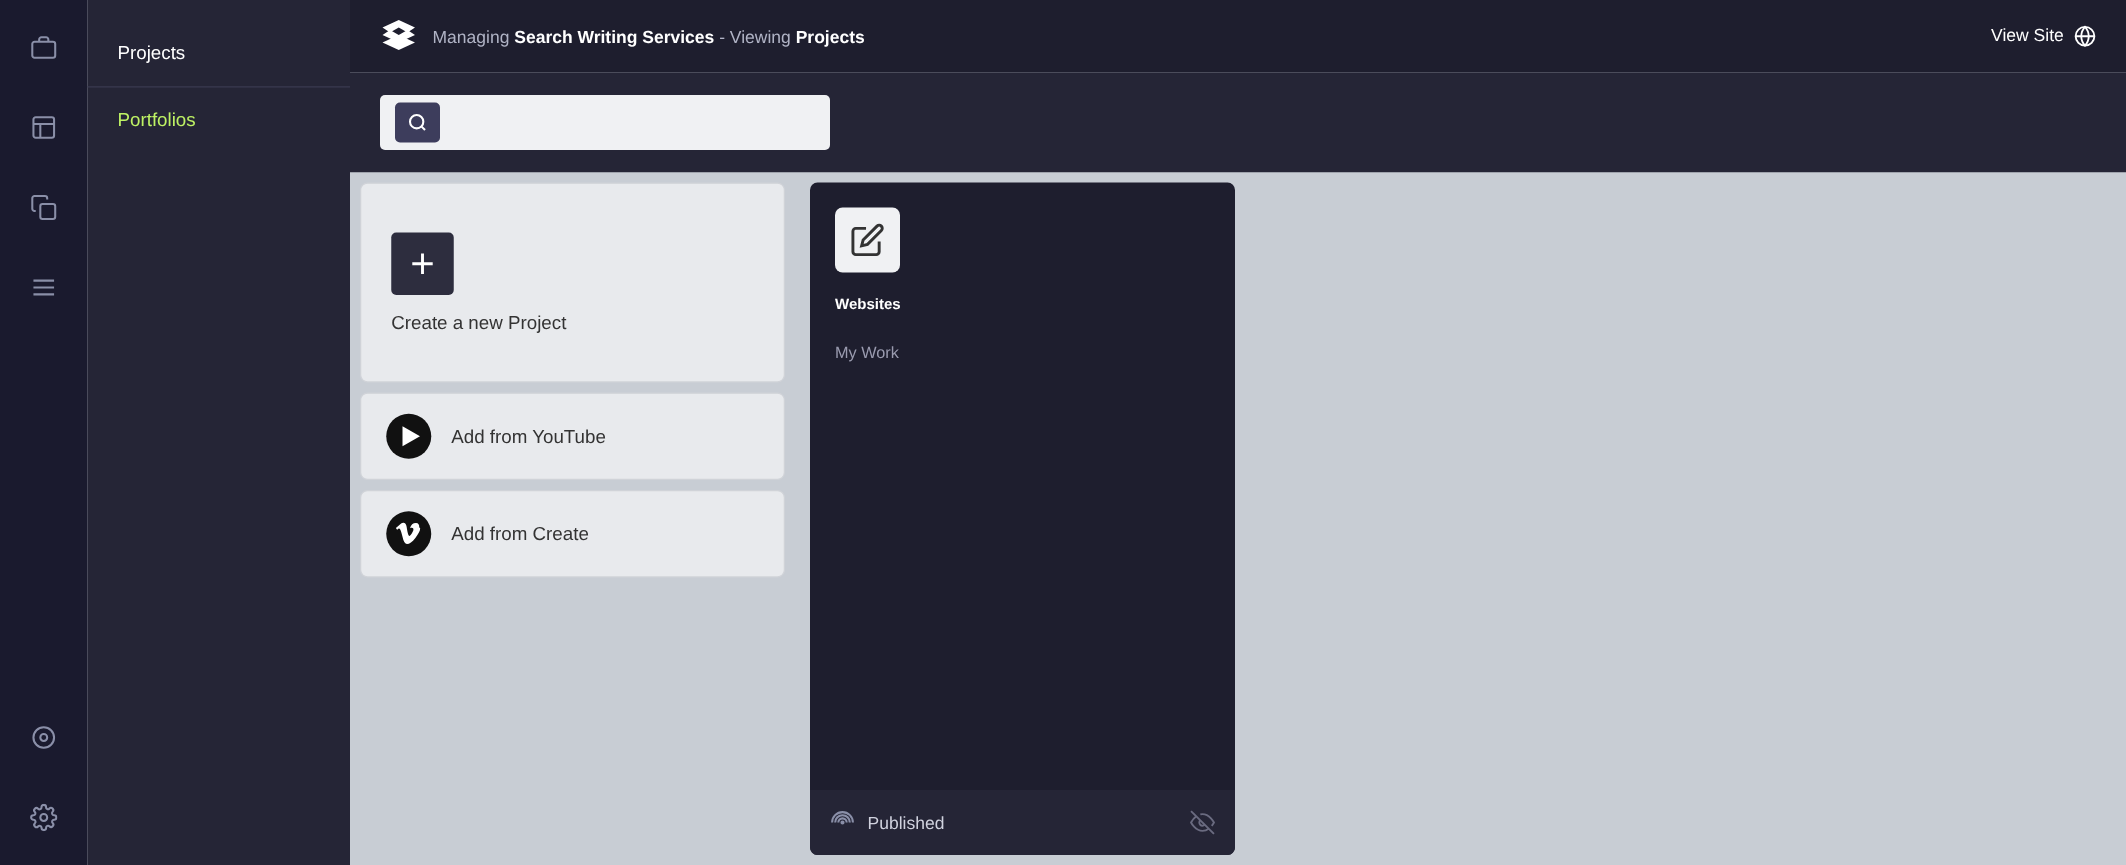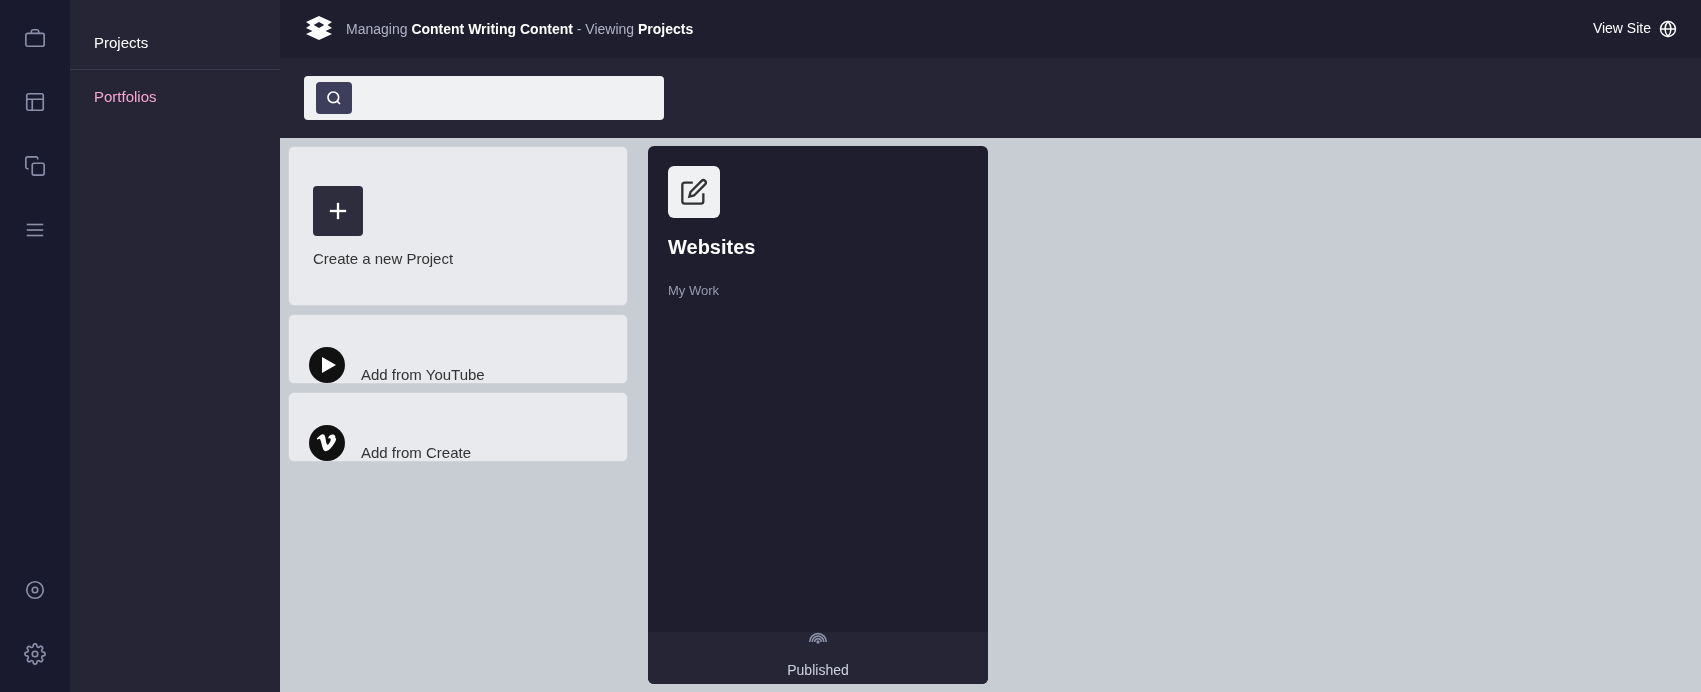--- a/index.html
+++ b/index.html
@@ -33,21 +33,21 @@
     .left-nav {
       width: 210px;
       background: #252536;
       display: flex;
       flex-direction: column;
       padding: 24px 0;
       flex-shrink: 0;
     }
     .left-nav .nav-item {
       padding: 10px 24px;
-      color: #f9a8d4;
+      color: #bef264;
       font-size: 15px;
       font-weight: 500;
       cursor: pointer;
     }
     .left-nav .nav-item.active { color: #fff; }
     .left-nav .divider { height: 1px; background: #3a3a50; margin: 8px 0; }
 
     
     .main-area {
       flex: 1;
@@ -136,21 +136,21 @@
       gap: 8px;
       width: 340px;
     }
 
     .card {
       background: #e8eaed;
       border-radius: 6px;
       border: 1px solid #d0d3d8;
       cursor: pointer;
       display: flex;
-      align-items: flex-end;
+      align-items: center;
       padding: 0 20px;
     }
     .card.create-card {
       height: 160px;
       flex-direction: column;
       align-items: flex-start;
       justify-content: center;
       gap: 14px;
       padding: 20px 24px;
     }
@@ -234,37 +234,36 @@
       width: 52px;
       height: 52px;
       background: #f0f1f3;
       border-radius: 6px;
       display: flex;
       align-items: center;
       justify-content: center;
     }
     .project-card .project-name {
       color: #ffffff;
-      font-size: 20px;
+      font-size: 12px;
       font-weight: 700;
       margin-top: 6px;
     }
     .project-card .project-sub {
       color: #9a9baf;
       font-size: 13px;
       margin-top: 12px;
     }
     .project-card .card-footer {
       background: #252536;
       height: 52px;
       display: flex;
       align-items: center;
       padding: 0 16px;
       gap: 10px;
-      flex-direction: column;
     }
     .project-card .status-icon {
       color: #8a8fa8;
       display: flex;
       align-items: center;
     }
     .project-card .status-text {
       color: #d0d2de;
       font-size: 14px;
       font-weight: 500;
@@ -330,21 +329,21 @@
 
   <div class="top-bar">
     <div class="brand-icon">
       <svg width="30" height="30" viewBox="0 0 30 30" fill="white">
         <polygon points="2,8 15,2 28,8 22,12 15,8 8,12"></polygon>
         <polygon points="2,14 8,10 15,14 22,10 28,14 15,20"></polygon>
         <polygon points="2,20 15,26 28,20 15,14"></polygon>
       </svg>
     </div>
     <div class="breadcrumb">
-      Managing <strong>Content Writing Content</strong> - Viewing <strong>Projects</strong>
+      Managing <strong>Search Writing Services</strong> - Viewing <strong>Projects</strong>
     </div>
     <div class="view-site">
       <span>View Site</span>
       <svg width="18" height="18" viewBox="0 0 24 24" fill="none" stroke="white" stroke-width="2">
         <circle cx="12" cy="12" r="10"></circle>
         <line x1="2" y1="12" x2="22" y2="12"></line>
         <path d="M12 2a15.3 15.3 0 0 1 4 10 15.3 15.3 0 0 1-4 10 15.3 15.3 0 0 1-4-10 15.3 15.3 0 0 1 4-10z"></path>
       </svg>
     </div>
   </div>

